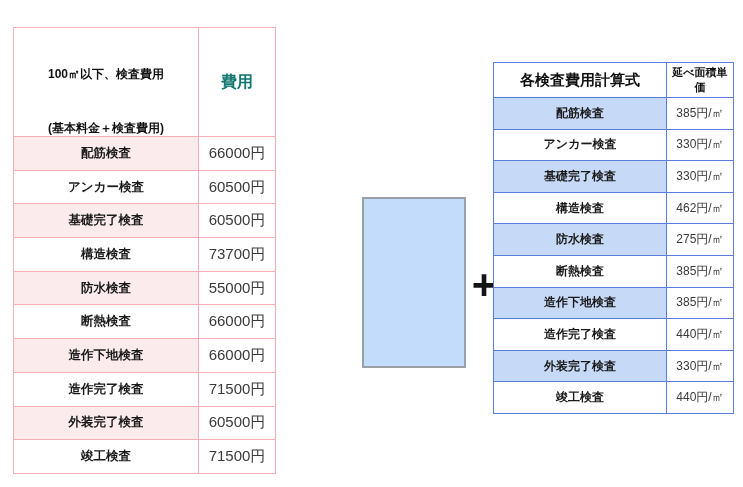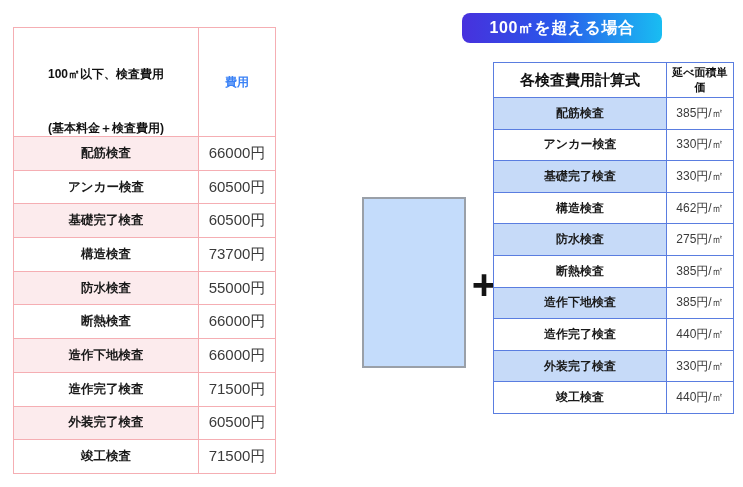--- a/index.html
+++ b/index.html
@@ -13,21 +13,21 @@
   
   table{border-collapse:collapse;table-layout:fixed;}
   .tbl-left{
     position:absolute;left:13px;top:27px;width:260px;height:447px;
   }
   .tbl-left th,.tbl-left td{border:1.5px solid #f5aeb3;padding:0;text-align:center;vertical-align:middle;}
   .tbl-left .col-name{width:184px;}
   .tbl-left .col-val{width:76px;}
   .tbl-left thead th{height:42px;background:#fff;}
   .hdr-small{font-size:12px;font-weight:bold;line-height:1.25;color:#111;margin-top:39px;}
-  .hdr-fee{font-size:12px;font-weight:bold;color:#3b82f6;}
+  .hdr-fee{font-size:16px;font-weight:bold;color:#0f766e;}
   .tbl-left td.name{font-size:12.5px;font-weight:bold;color:#1a1a1a;background:#fff;}
   .tbl-left tr.alt td.name{background:#fcebed;}
   .tbl-left td.val{font-size:15px;color:#3a3a3a;background:#fff;}
 
   
   .badge{
     position:absolute;left:462px;top:13px;width:200px;height:30px;
     border-radius:8px;
     background:linear-gradient(90deg,#4731dd 0%,#2a56ea 45%,#19bdf2 100%);
     color:#ffffff;font-size:16px;font-weight:bold;
@@ -118,21 +118,20 @@
         <td class="name">外装完了検査</td>
         <td class="val">60500円</td>
       </tr>
       <tr>
         <td class="name">竣工検査</td>
         <td class="val">71500円</td>
       </tr>
     </tbody>
   </table>
 
-  <div class="badge">100㎡を超える場合</div>
 
   <div class="base-box">
   </div>
 
   <div class="plus">+</div>
 
   <table class="tbl-right">
     <thead>
       <tr>
         <th class="col-name hdr-formula">各検査費用計算式</th>

